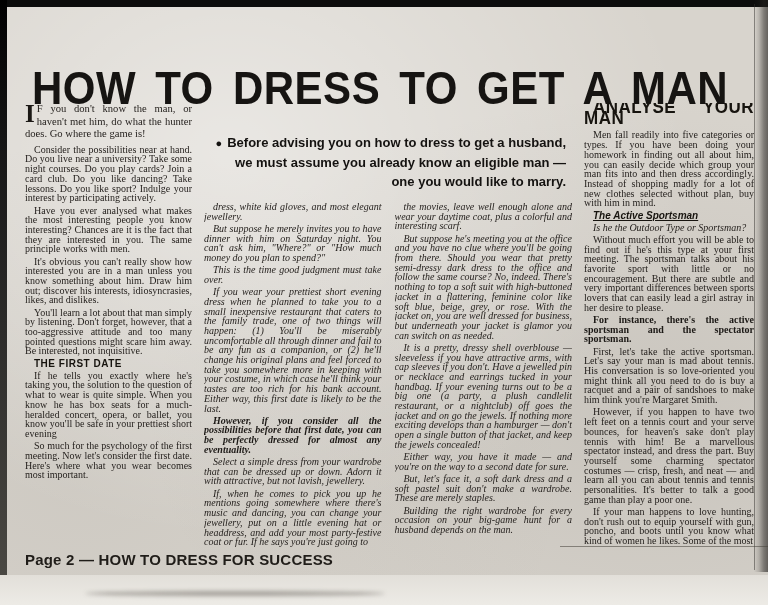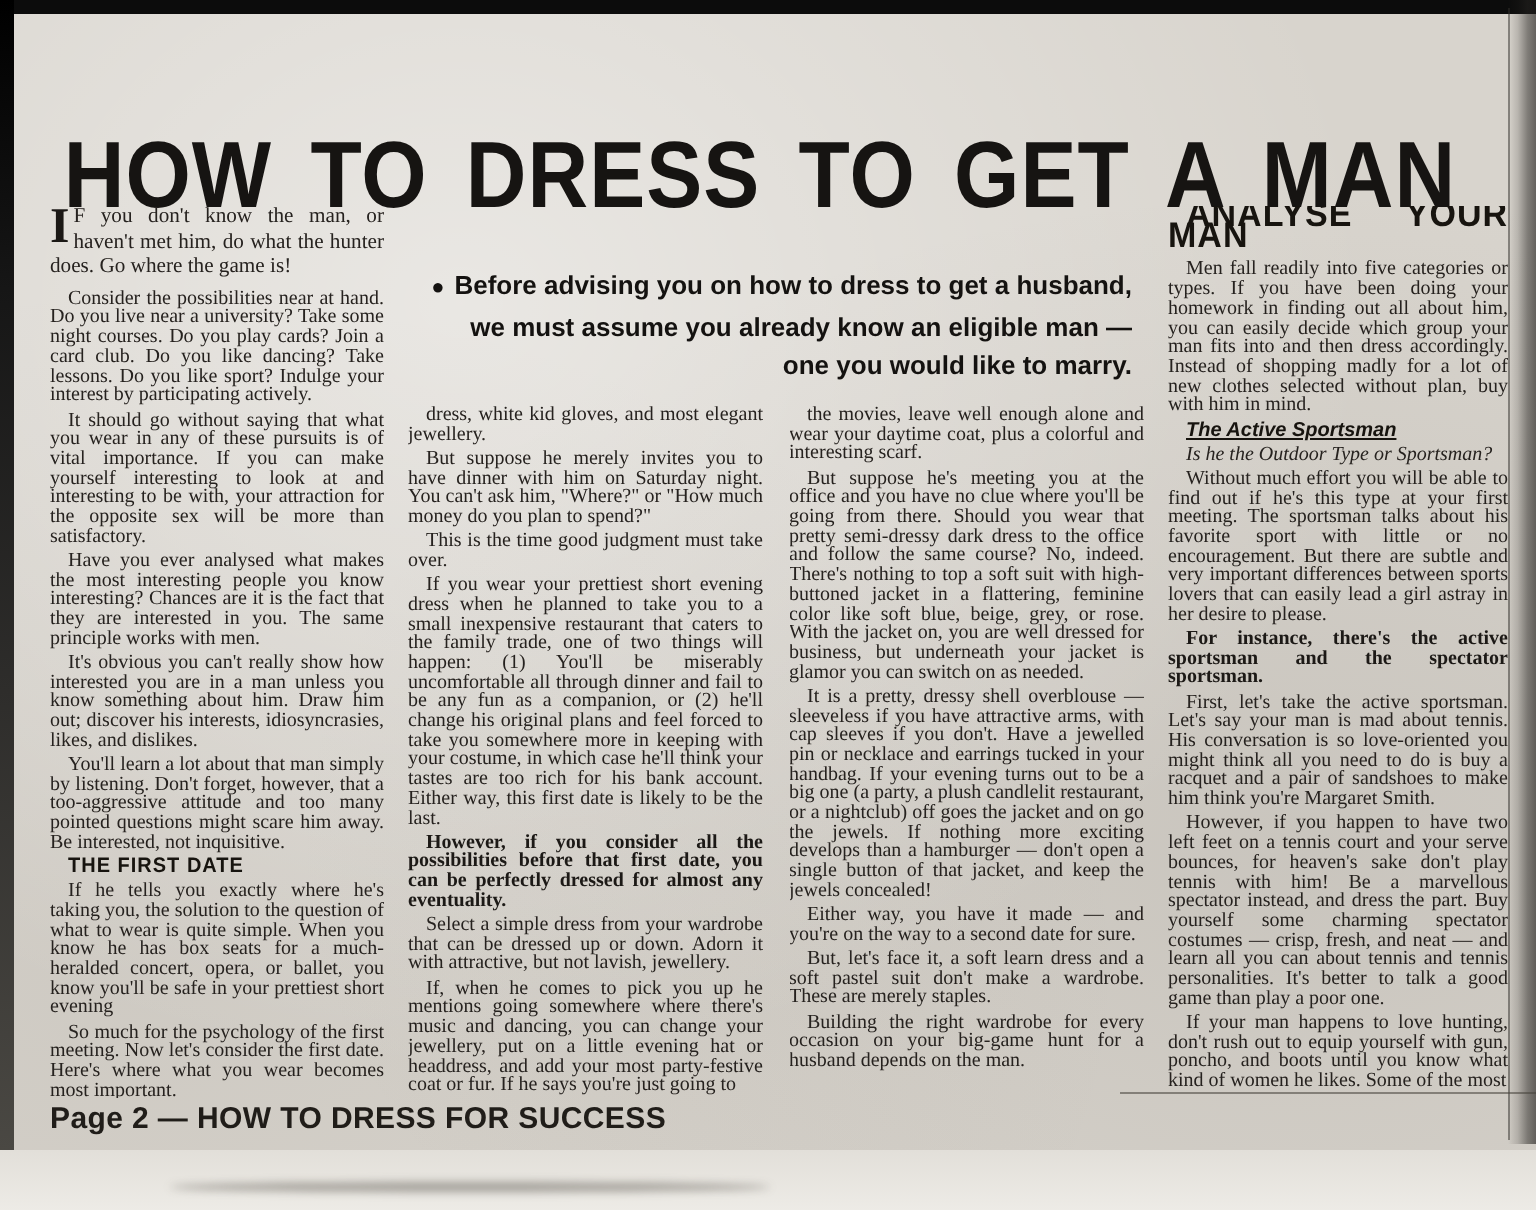--- a/index.html
+++ b/index.html
@@ -54,21 +54,21 @@
   .intro {
     font-family:"Liberation Sans","DejaVu Sans",sans-serif;
     font-weight:bold; font-size:13px; line-height:19px; color:#141210;
     padding:2px 6px 0 20px; text-indent:-14px; margin-bottom:11px;
     text-align:right;
     margin-top:28px;
   }
   .intro .bullet { font-size:11px; margin-right:5px; }
 
   .two-cols { display:flex; gap:13px; flex:1; overflow:hidden; }
-  .two-cols .col { flex:1; }
+  .two-cols .col { flex:1;font-style:italic; }
 
   .sec-heading {
     font-family:"Liberation Sans","DejaVu Sans",sans-serif;
     font-weight:bold; text-align:center; color:#17140f;
     font-size:16px; letter-spacing:0.5px;
     margin:9px 0 7px 0; text-indent:0; transform:scaleY(1.05);
   }
   .col4 .sec-heading { margin:0 0 8px 0; font-size:17px; }
   .sub-heading {
     font-family:"Liberation Sans","DejaVu Sans",sans-serif;
@@ -93,21 +93,20 @@
   <div class="edge-right"></div>
   <div class="edge-right-line"></div>
 
   <h1 class="headline">HOW TO DRESS TO GET A MAN</h1>
 
   <div class="columns">
 
     <div class="col col1">
       <p class="lead-par"><span class="dropcap">I</span><span>F you don't know the man, or haven't met him, do what the hunter does. Go where the game is!</span></p>
       <p>Consider the possibilities near at hand. Do you live near a university? Take some night courses. Do you play cards? Join a card club. Do you like dancing? Take lessons. Do you like sport? Indulge your interest by participating actively.</p>
-      <p>It should go without saying that what you wear in any of these pursuits is of vital importance. If you can make yourself interesting to look at and interesting to be with, your attraction for the opposite sex will be more than satisfactory.</p>
       <p>Have you ever analysed what makes the most interesting people you know interesting? Chances are it is the fact that they are interested in you. The same principle works with men.</p>
       <p>It's obvious you can't really show how interested you are in a man unless you know something about him. Draw him out; discover his interests, idiosyncrasies, likes, and dislikes.</p>
       <p>You'll learn a lot about that man simply by listening. Don't forget, however, that a too-aggressive attitude and too many pointed questions might scare him away. Be interested, not inquisitive.</p>
       <p class="sec-heading">THE FIRST DATE</p>
       <p>If he tells you exactly where he's taking you, the solution to the question of what to wear is quite simple. When you know he has box seats for a much-heralded concert, opera, or ballet, you know you'll be safe in your prettiest short evening</p>
       <p>So much for the psychology of the first meeting. Now let's consider the first date. Here's where what you wear becomes most important.</p>
     </div>
 
     <div class="colgroup">
       <div class="intro"><span class="bullet">●</span><span>Before advising you on how to dress to get a husband, we must assume you already know an eligible man — one you would like to marry.</span></div>
@@ -119,21 +118,21 @@
           <p>If you wear your prettiest short evening dress when he planned to take you to a small inexpensive restaurant that caters to the family trade, one of two things will happen: (1) You'll be miserably uncomfortable all through dinner and fail to be any fun as a companion, or (2) he'll change his original plans and feel forced to take you somewhere more in keeping with your costume, in which case he'll think your tastes are too rich for his bank account. Either way, this first date is likely to be the last.</p>
           <p class="bold">However, if you consider all the possibilities before that first date, you can be perfectly dressed for almost any eventuality.</p>
           <p>Select a simple dress from your wardrobe that can be dressed up or down. Adorn it with attractive, but not lavish, jewellery.</p>
           <p>If, when he comes to pick you up he mentions going somewhere where there's music and dancing, you can change your jewellery, put on a little evening hat or headdress, and add your most party-festive coat or fur. If he says you're just going to</p>
         </div>
         <div class="col">
           <p>the movies, leave well enough alone and wear your daytime coat, plus a colorful and interesting scarf.</p>
           <p>But suppose he's meeting you at the office and you have no clue where you'll be going from there. Should you wear that pretty semi-dressy dark dress to the office and follow the same course? No, indeed. There's nothing to top a soft suit with high-buttoned jacket in a flattering, feminine color like soft blue, beige, grey, or rose. With the jacket on, you are well dressed for business, but underneath your jacket is glamor you can switch on as needed.</p>
           <p>It is a pretty, dressy shell overblouse — sleeveless if you have attractive arms, with cap sleeves if you don't. Have a jewelled pin or necklace and earrings tucked in your handbag. If your evening turns out to be a big one (a party, a plush candlelit restaurant, or a nightclub) off goes the jacket and on go the jewels. If nothing more exciting develops than a hamburger — don't open a single button of that jacket, and keep the jewels concealed!</p>
           <p>Either way, you have it made — and you're on the way to a second date for sure.</p>
-          <p>But, let's face it, a soft learn dress and a soft pastel suit don't make a wardrobe. These are merely staples.</p>
+          <p>But, let's face it, a soft dark dress and a soft pastel suit don't make a wardrobe. These are merely staples.</p>
           <p>Building the right wardrobe for every occasion on your big-game hunt for a husband depends on the man.</p>
         </div>
       </div>
     </div>
 
     <div class="col col4">
       <p class="sec-heading">ANALYSE YOUR MAN</p>
       <p>Men fall readily into five categories or types. If you have been doing your homework in finding out all about him, you can easily decide which group your man fits into and then dress accordingly. Instead of shopping madly for a lot of new clothes selected without plan, buy with him in mind.</p>
       <p class="sub-heading">The Active Sportsman</p>
       <p class="italic">Is he the Outdoor Type or Sportsman?</p>

